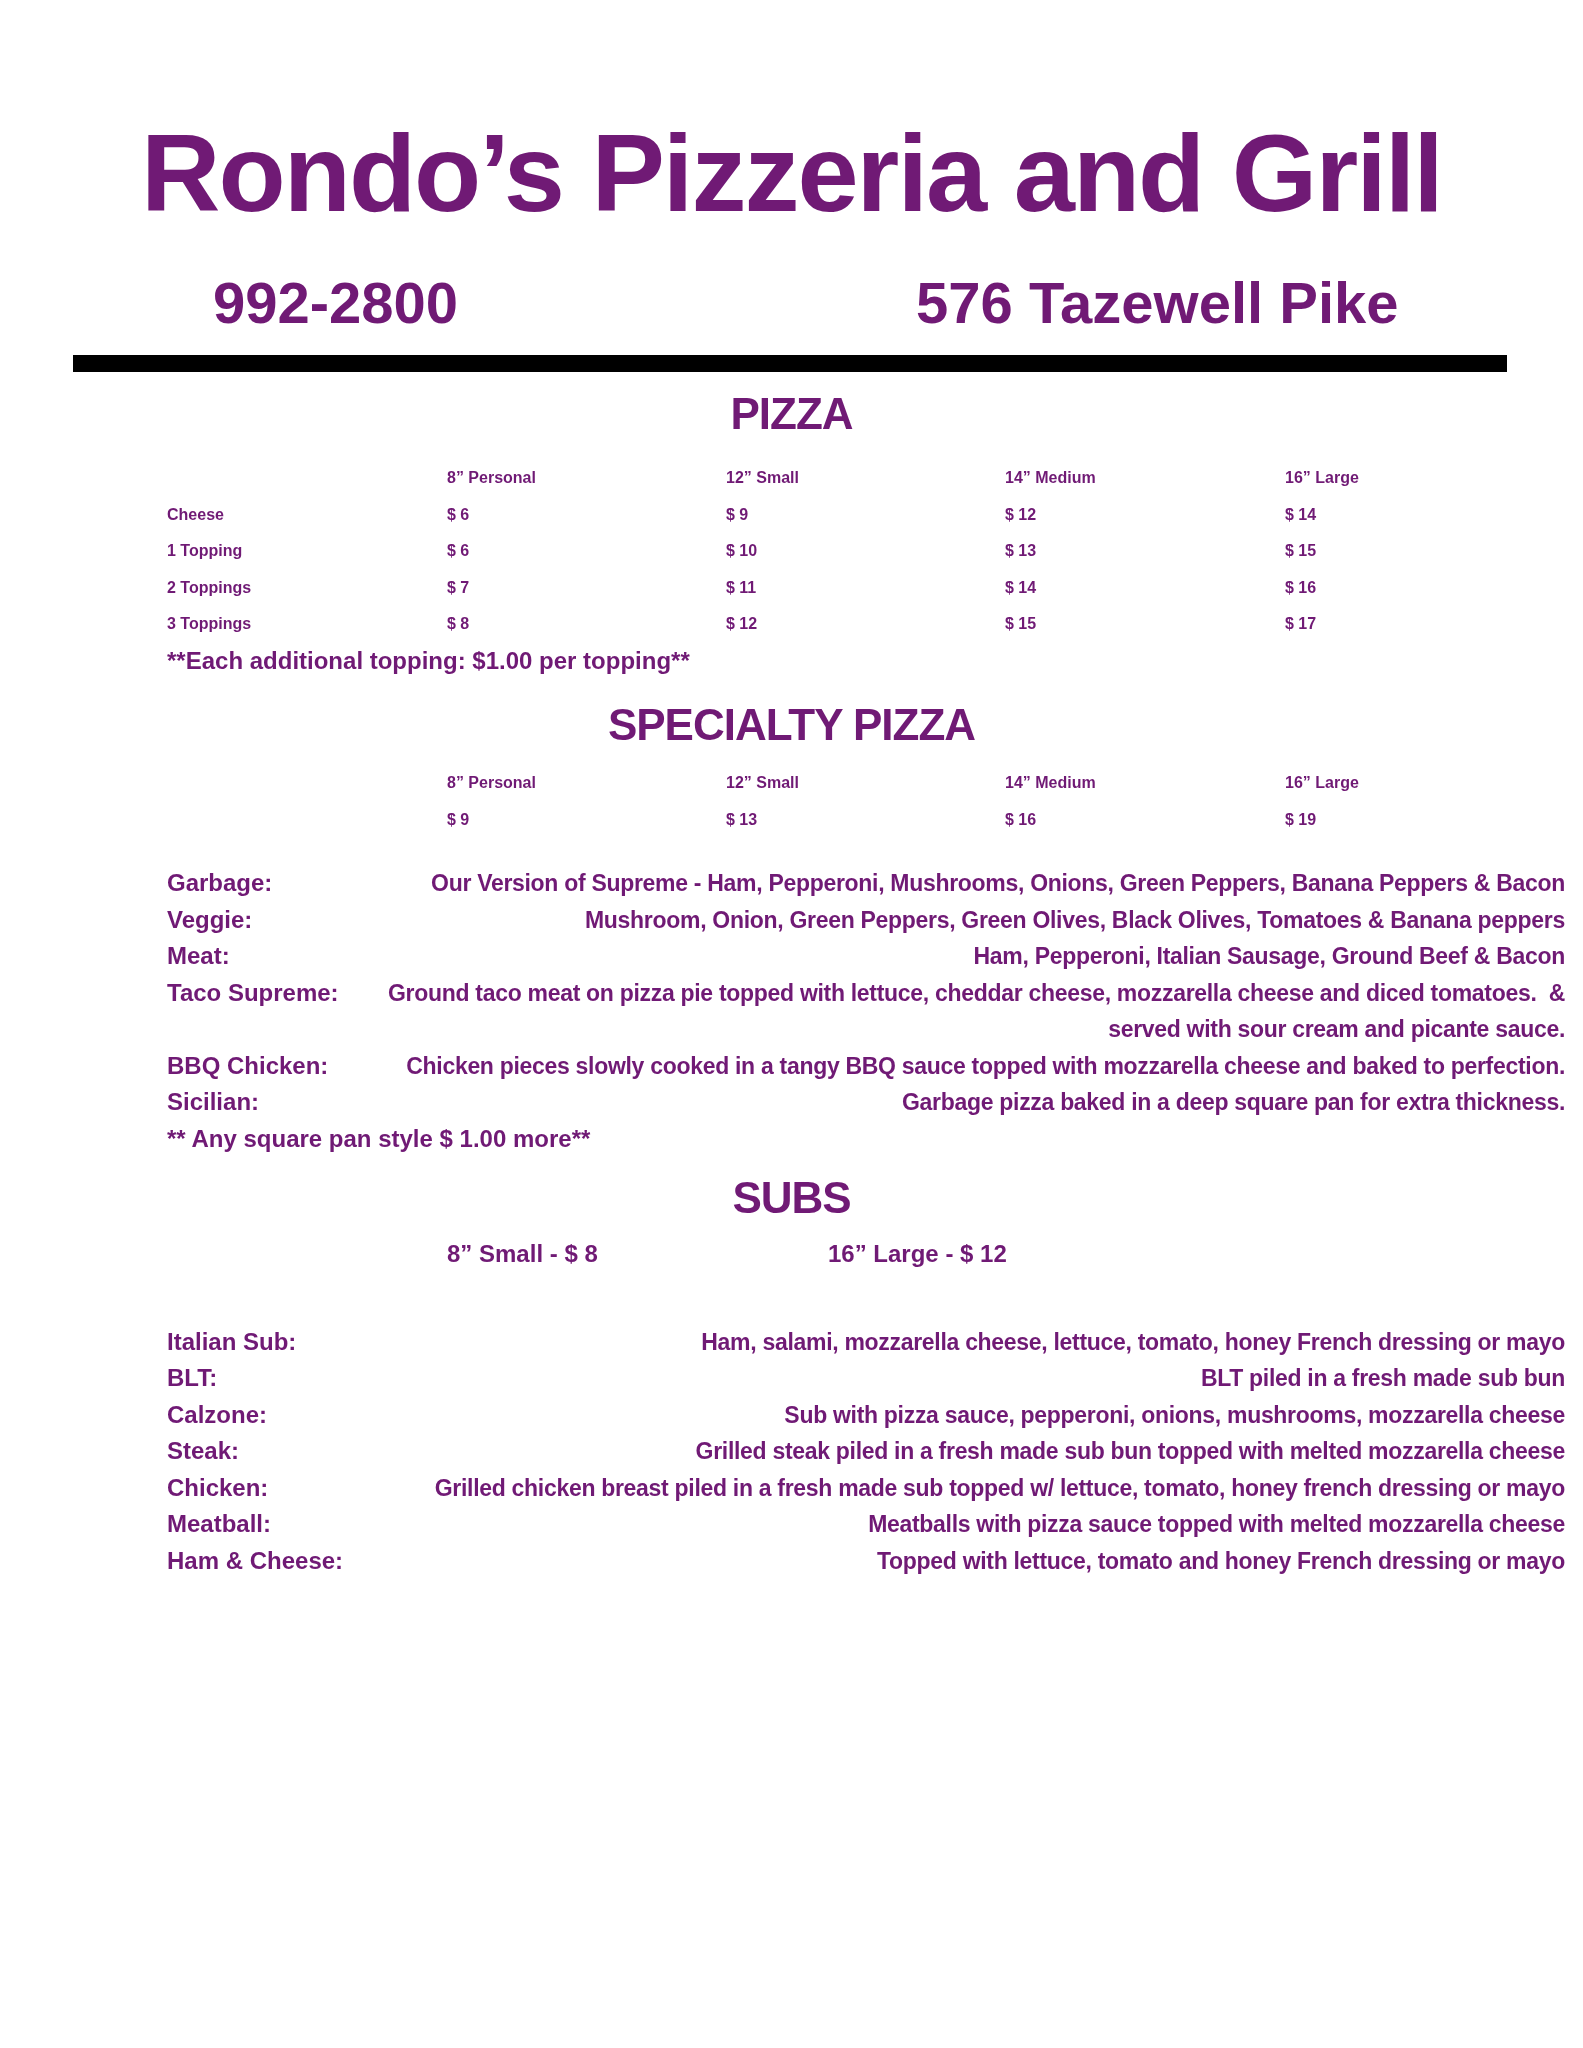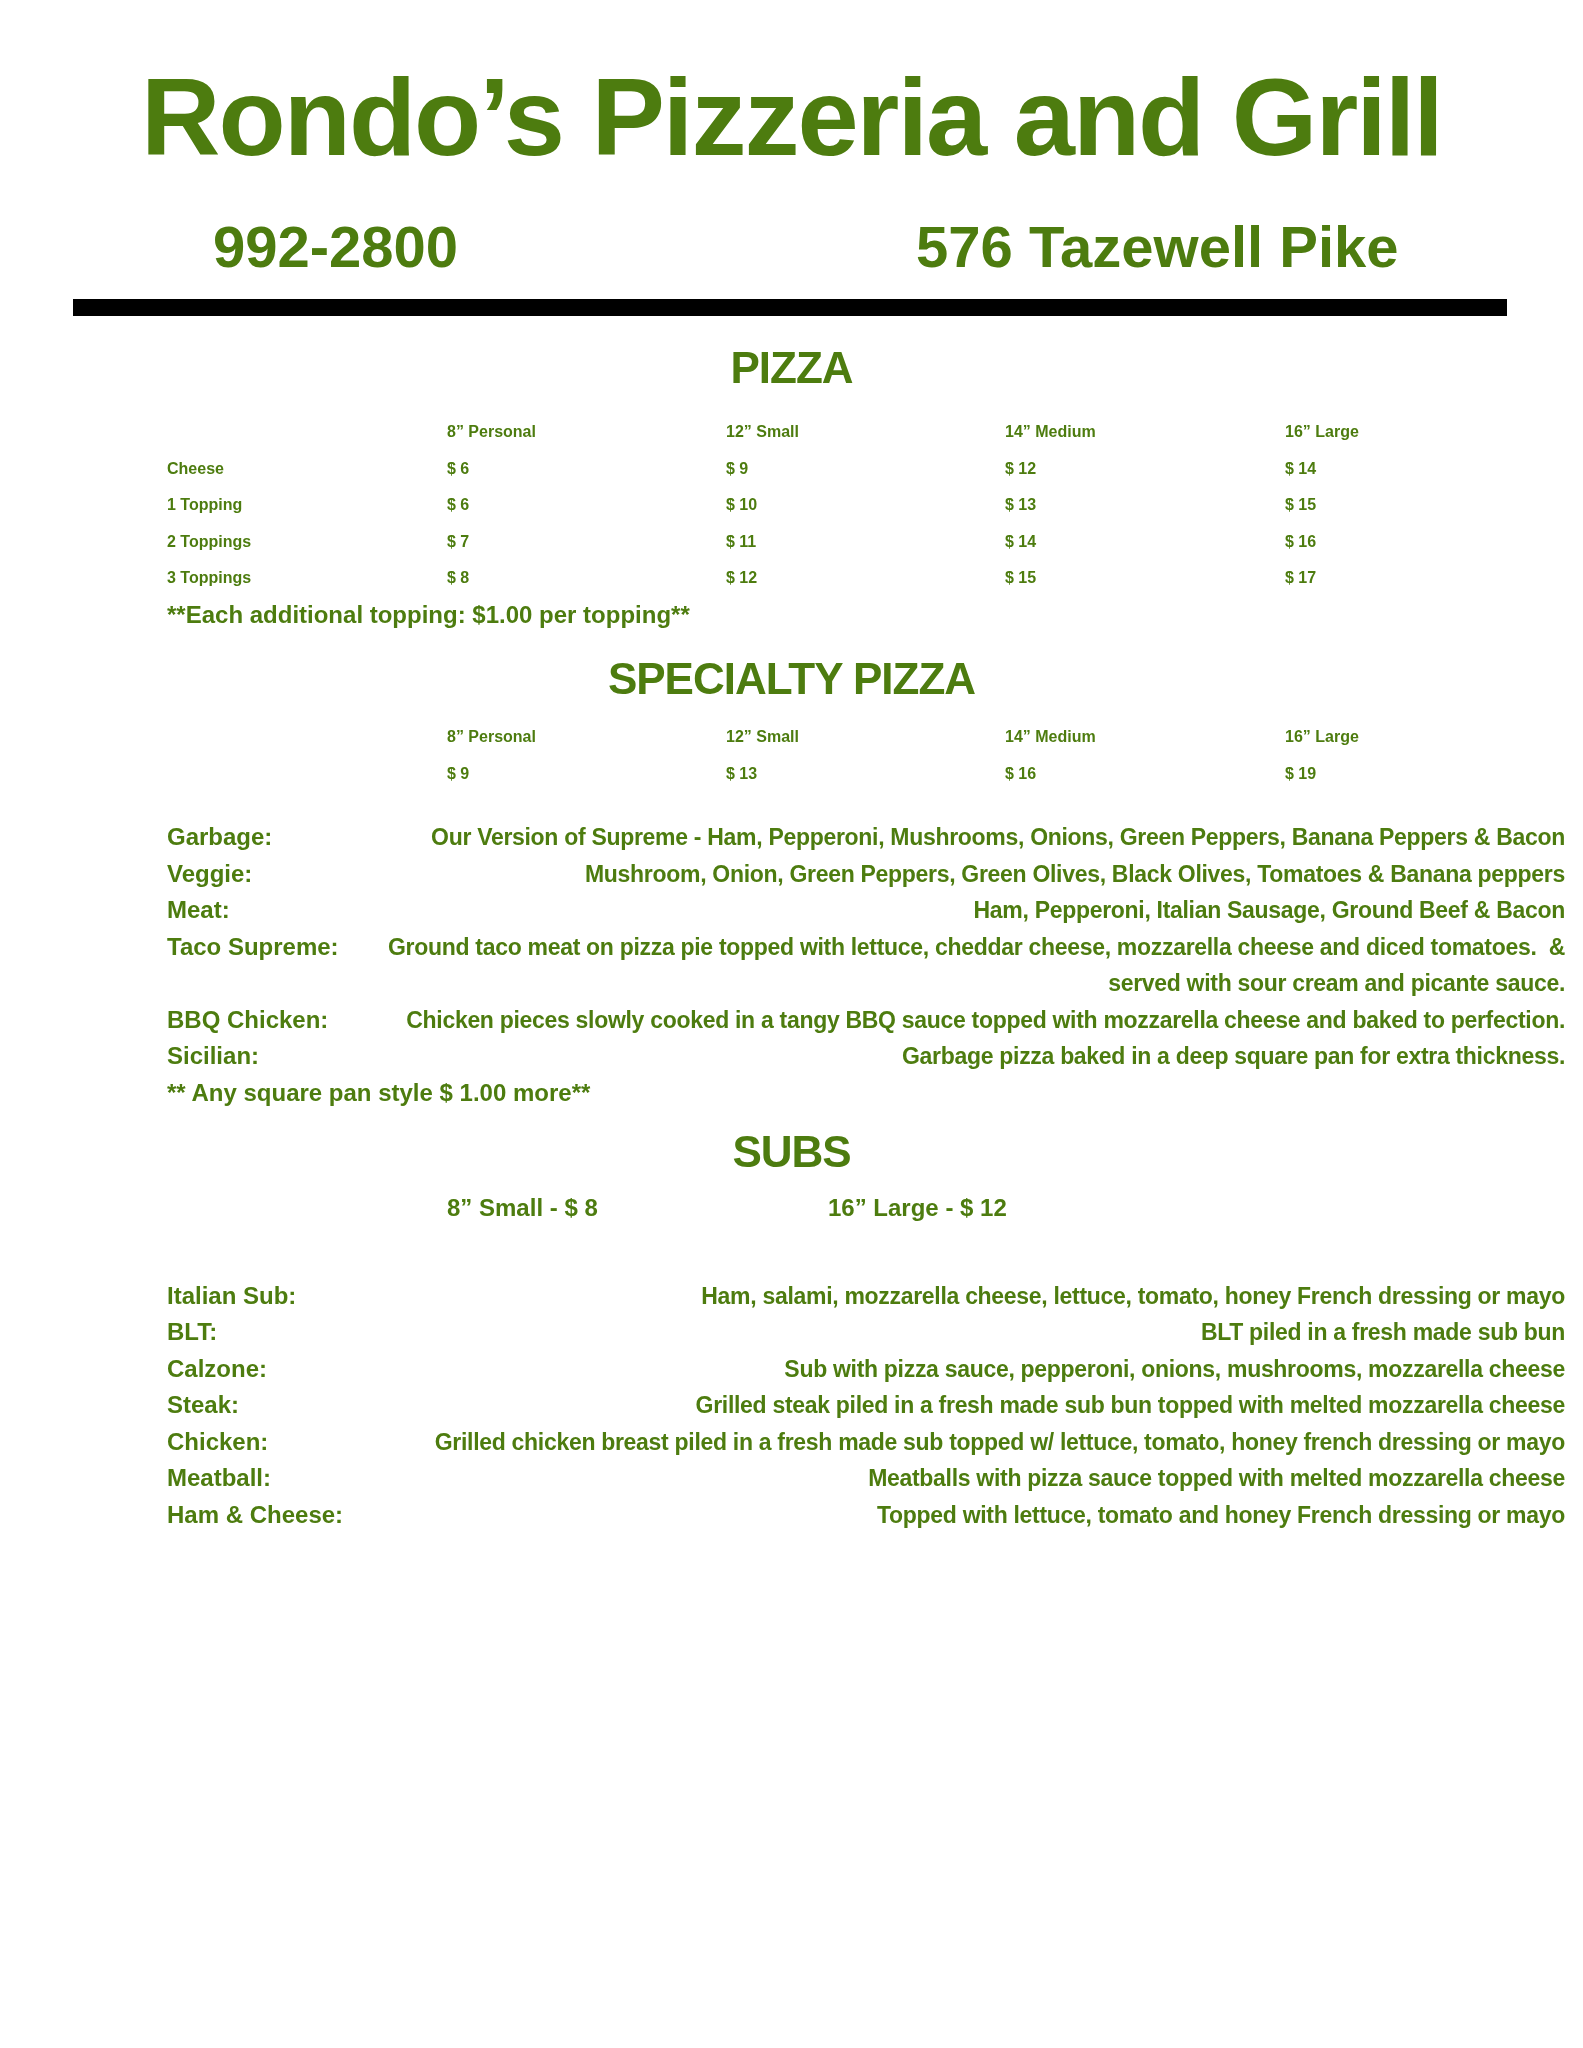--- a/index.html
+++ b/index.html
@@ -1,23 +1,23 @@
 <!DOCTYPE html>
 <html><head>
 <meta charset="utf-8">
 <style>
   html,body{margin:0;padding:0;background:#ffffff;}
   .page{
     position:relative;
     width:1583px;height:2048px;
-    background:#ffffff;color:#4d7c0f;
+    background:#ffffff;color:#701a75;
     font-family:"Liberation Sans",sans-serif;
     font-weight:bold;
     box-sizing:border-box;
-    padding-top:62px;
+    padding-top:118px;
     overflow:hidden;
   }
   .title{
     margin:0;text-align:center;
     font-size:110px;line-height:1.0;letter-spacing:-2px;
     white-space:nowrap;
   }
   .contact{
     margin-top:46px;padding-left:213px;
     display:flex;align-items:baseline;
@@ -25,21 +25,21 @@
   }
   .contact .phone{display:inline-block;width:655px;}
   .rule{
     margin:23px 0 0 73px;
     width:1434px;height:17px;background:#000;
   }
   .section-heading{
     margin:0;text-align:center;
     font-size:44px;line-height:44px;letter-spacing:-1px;
   }
-  .h-pizza{margin-top:30px;}
+  .h-pizza{margin-top:20px;}
   .h-specialty{margin-top:24px;}
   .h-subs{margin-top:19px;}
   .price-grid{margin-left:167px;font-size:16px;line-height:36.5px;}
   .pg-pizza{margin-top:24px;}
   .pg-specialty{margin-top:18px;}
   .pg-row{display:grid;grid-template-columns:280px 279px 279px 280px auto;}
   .note{margin:0 4px 0 167px;font-size:24px;line-height:36.5px;}
   .items{margin-left:167px;}
   .items-specialty{margin-top:27px;}
   .items-subs{margin-top:51px;}

